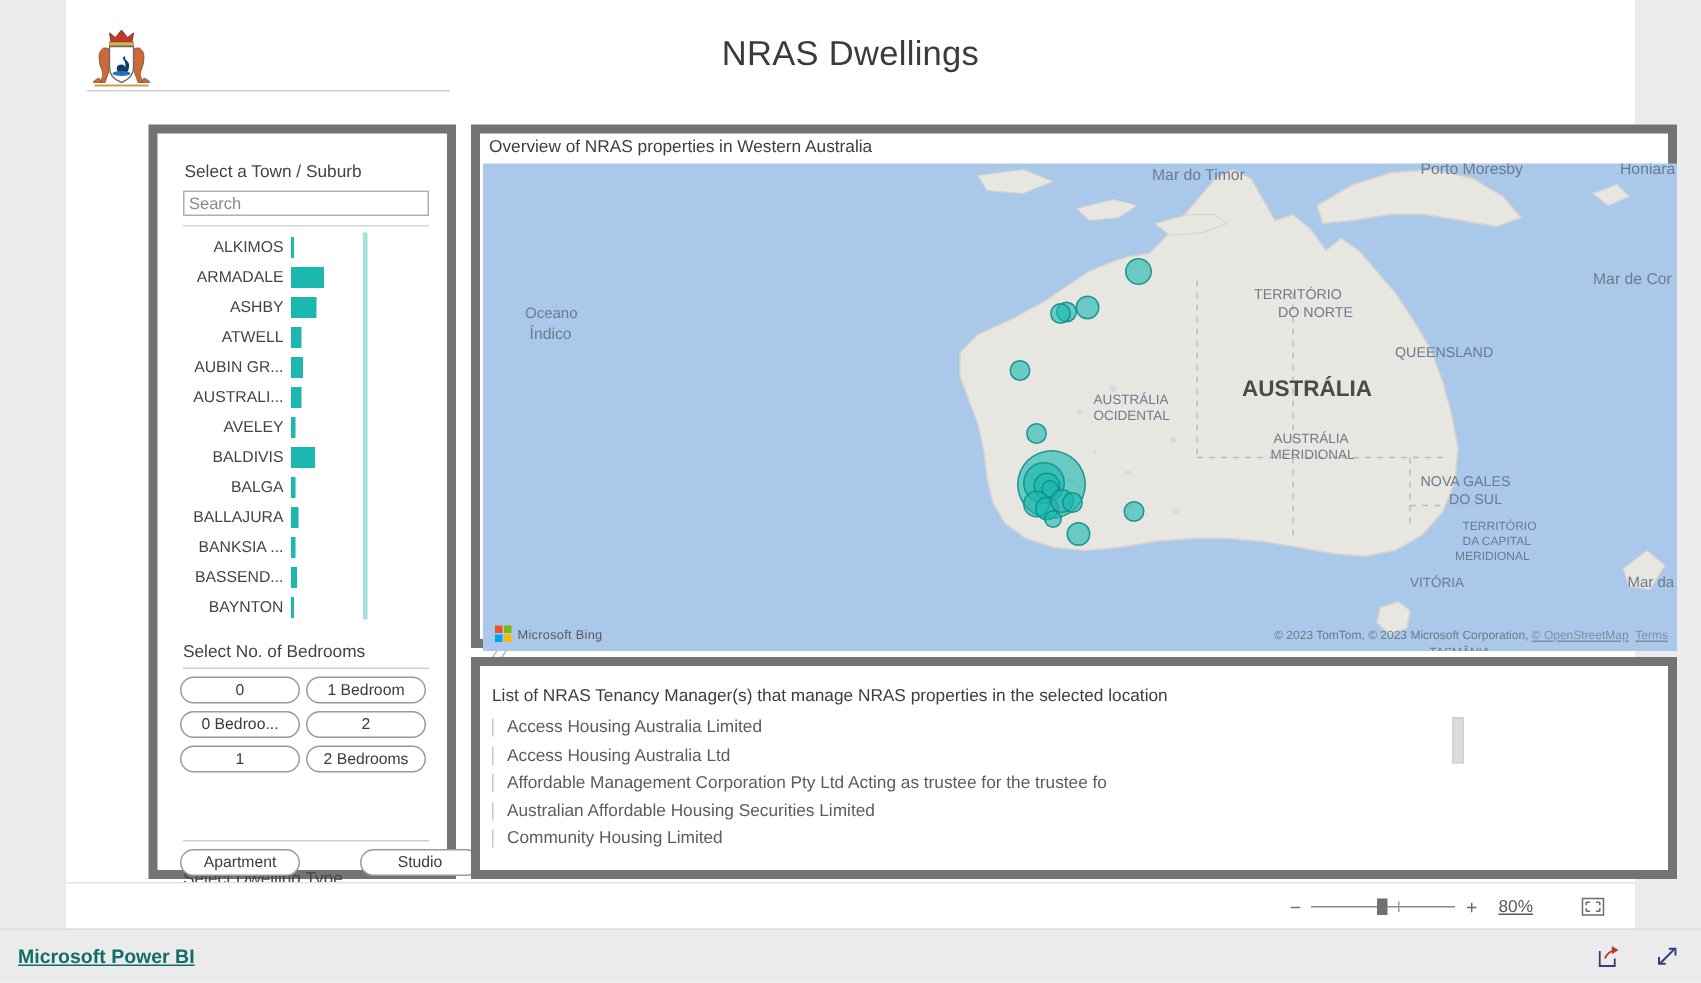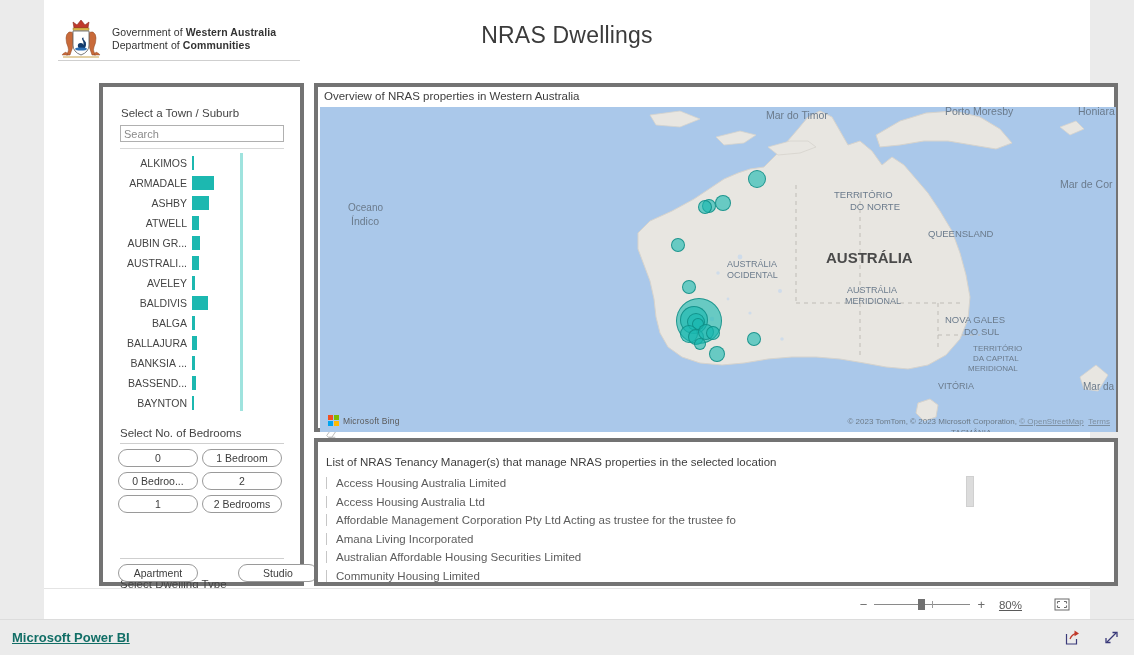--- a/index.html
+++ b/index.html
@@ -24,21 +24,21 @@
   .crest{width:46px;height:46px;display:block;}
   .logo-text{font-size:10.5px;color:#333;line-height:13px;letter-spacing:.1px;}
   .logo-text .b{font-weight:bold;}
   .logo-rule{position:absolute;left:14px;top:60px;width:242px;height:1px;background:#cfcfcf;}
   .report-title{
     position:absolute;left:0;top:22px;width:1046px;text-align:center;
     font-size:23px;color:#3b3b3b;font-weight:400;letter-spacing:.2px;
   }
 
   
-  .panel{position:absolute;border:4px solid #737373;background:#fff;box-sizing:border-box;}
+  .panel{position:absolute;border:6px solid #737373;background:#fff;box-sizing:border-box;}
 
   
   #left-panel{left:55px;top:83px;width:205px;height:503px;}
   .sl-title{position:absolute;font-size:11.5px;color:#444;}
   #town-label{left:18px;top:20px;}
   .search-box{
     position:absolute;left:17px;top:38px;width:164px;height:17px;
     border:1px solid #b0b0b0;box-sizing:border-box;background:#fff;
     font-size:11px;color:#777;padding:0 3px;line-height:15px;
     font-family:"Liberation Sans", sans-serif;
@@ -146,24 +146,20 @@
         <path d="M35 16 q3 2 3 6 q0 5 -2 9 q-1 3 0 5 l2 3 l-4 0 l-1 -3 q-2 -4 -2 -9 l0 -9 q0 -2 2 -2 z" fill="#c96a3a" stroke="#8a4623" stroke-width=".5"></path>
         <path d="M38 36 q3 1 4 3 l-6 0 z" fill="#c96a3a" stroke="#8a4623" stroke-width=".4"></path>
 
         <path d="M15 15 L31 15 L31 29 q0 7 -8 10 q-8 -3 -8 -10 z" fill="#ffffff" stroke="#6b6b6b" stroke-width=".9"></path>
 
         <path d="M20 31 q-1 -4 3 -4 q2 0 2.5 2 q.5 -3 -1 -5 q-1.5 -2 1 -2.5 q-.5 2 1 3 q2 1.5 1.5 4.5 q-.5 4 -4 4.5 q-3 .3 -4 -2.5 z" fill="#123a6b"></path>
         <ellipse cx="23" cy="33" rx="6" ry="1.6" fill="#2a6fb5"></ellipse>
 
         <path d="M5 41 L41 41" stroke="#c8a24a" stroke-width="1.2" fill="none"></path>
       </svg>
-      <div class="logo-text">
-        <div><span>Government of </span><span class="b">Western Australia</span></div>
-        <div><span>Department of </span><span class="b">Communities</span></div>
-      </div>
     </div>
     <div class="logo-rule"></div>
     <div class="report-title">NRAS Dwellings</div>
   </div>
 
   <div class="panel" id="left-panel">
 
     <div class="sl-title" id="town-label">Select a Town / Suburb</div>
     <input class="search-box" value="" placeholder="Search" style="">
     <div class="sl-rule"></div>
@@ -398,24 +394,20 @@
         <div class="tm-item">
           <span class="tm-tick"></span>
           <span>Access Housing Australia Ltd</span>
         </div>
         <div class="tm-item">
           <span class="tm-tick"></span>
           <span>Affordable Management Corporation Pty Ltd Acting as trustee for the trustee fo</span>
         </div>
         <div class="tm-item">
           <span class="tm-tick"></span>
-          <span>Amana Living Incorporated</span>
-        </div>
-        <div class="tm-item">
-          <span class="tm-tick"></span>
           <span>Australian Affordable Housing Securities Limited</span>
         </div>
         <div class="tm-item">
           <span class="tm-tick"></span>
           <span>Community Housing Limited</span>
         </div>
       </div>
     <div class="tm-scroll"></div>
   </div>
 </div>

